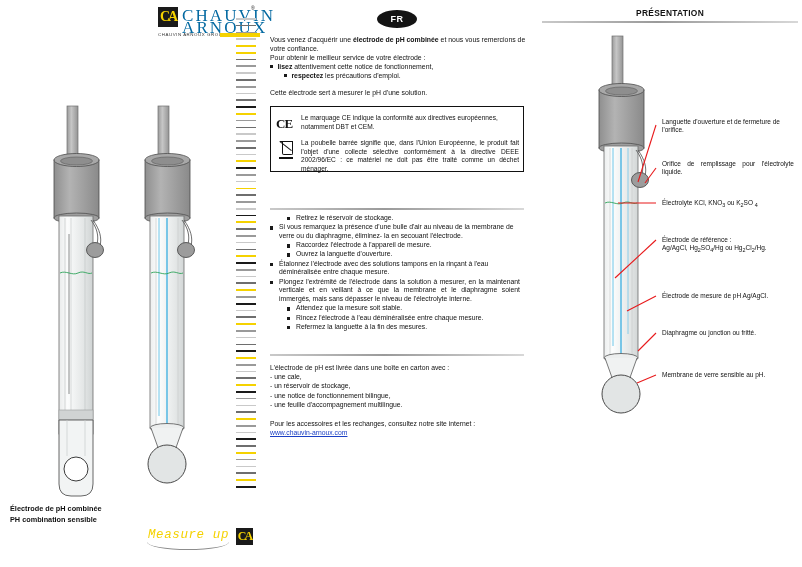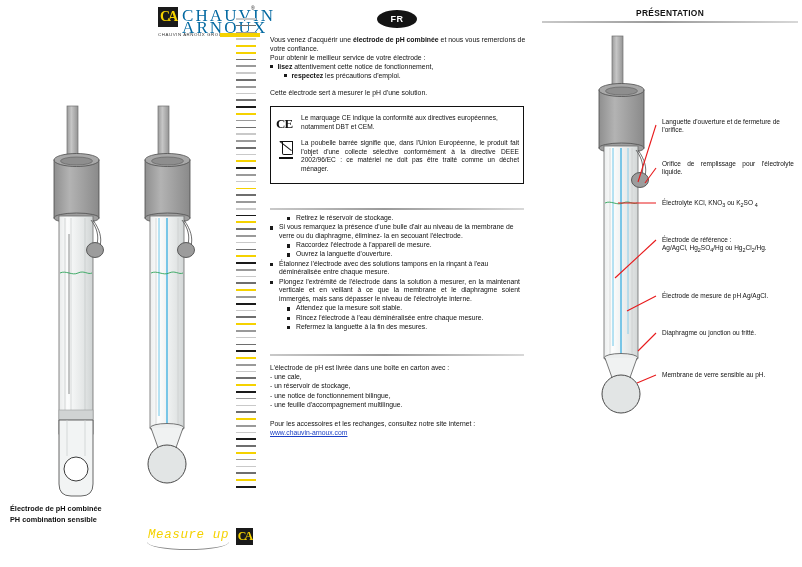--- a/index.html
+++ b/index.html
@@ -189,21 +189,21 @@
     background: #1a1a1a;
     margin-right: 4px;
     vertical-align: 1px;
   }
   #intro .after-gap { margin-top: 8px; }
 
   
   #ce-box {
     position: absolute;
     left: 8px; top: 106px;
-    width: 254px; height: 78px;
+    width: 254px; height: 66px;
     border: 1.1px solid #111;
     box-sizing: border-box;
   }
   #ce-mark {
     position: absolute;
     left: 5px; top: 9px;
     font-family: "Liberation Serif", serif;
     font-size: 13px;
     font-weight: bold;
     letter-spacing: -1px;

